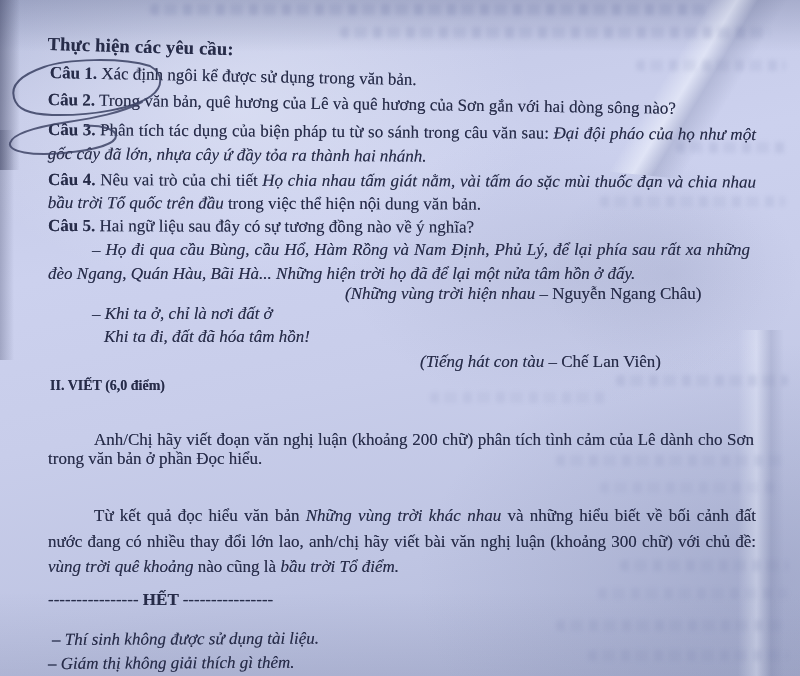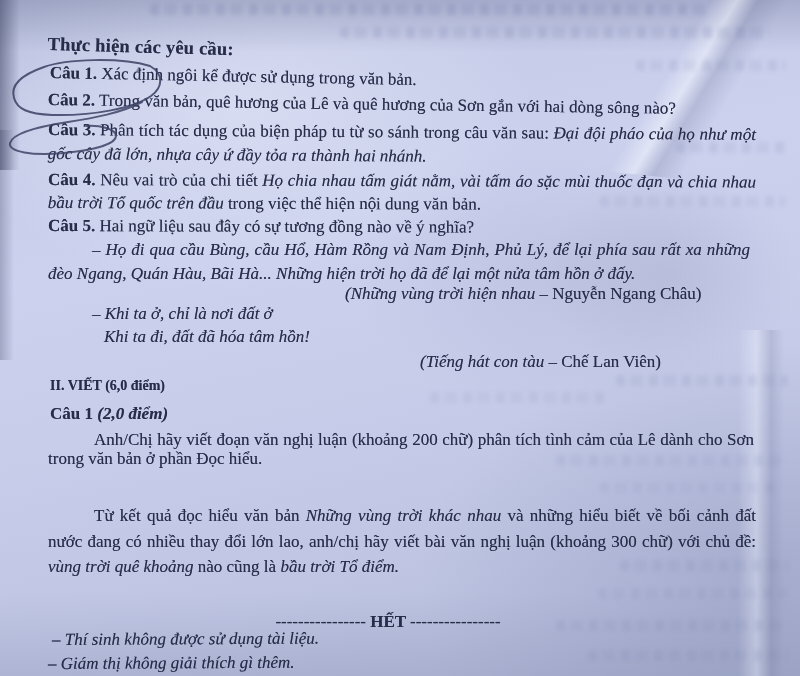--- a/index.html
+++ b/index.html
@@ -103,32 +103,29 @@
 
   <div class="line i" style="left:92px;top:304px">– Khi ta ở, chỉ là nơi đất ở</div>
   <div class="line i" style="left:104px;top:327px">Khi ta đi, đất đã hóa tâm hồn!</div>
 
   <div class="line" style="left:420px;top:352px">
     <span class="i">(Tiếng hát con tàu</span><span> – Chế Lan Viên)</span>
   </div>
 
   <div class="line b" style="left:50px;top:378px;font-size:14px">II. VIẾT (6,0 điểm)</div>
 
-  <div class="line" style="left:50px;top:404px">
-    <span class="b">Câu 1 </span><span class="bi">(2,0 điểm)</span>
-  </div>
 
   <div class="para" style="left:48px;top:430px;width:706px;line-height:19px;text-indent:46px">Anh/Chị hãy viết đoạn văn nghị luận (khoảng 200 chữ) phân tích tình cảm của Lê dành cho Sơn trong văn bản ở phần Đọc hiểu.</div>
 
 
   <div class="para" style="left:48px;top:503px;width:708px;line-height:25.5px;text-indent:46px">
     <span>Từ kết quả đọc hiểu văn bản </span><span class="i">Những vùng trời khác nhau</span><span> và những hiểu biết về bối cảnh đất nước đang có nhiều thay đổi lớn lao, anh/chị hãy viết bài văn nghị luận (khoảng 300 chữ) với chủ đề: </span><span class="i">vùng trời quê khoảng</span><span> nào cũng là </span><span class="i">bầu trời Tổ điểm.</span>
   </div>
 
-  <div class="line" style="left:48px;top:612px;width:680px;text-align:center">
+  <div class="line" style="left:48px;top:590px;width:680px;">
     <span>----------------</span><span class="b"> HẾT </span><span>----------------</span>
   </div>
 
   <div class="line i" style="left:52px;top:630px;transform:rotate(-0.3deg)">– Thí sinh không được sử dụng tài liệu.</div>
   <div class="line i" style="left:48px;top:654px;transform:rotate(-0.3deg)">– Giám thị không giải thích gì thêm.</div>
 
   <svg class="pen" width="190" height="110" viewBox="0 0 190 110">
     <path d="M148 14 C118 5, 64 7, 42 15 C19 23, 8 33, 12 46 C15 57, 26 62, 50 63 C92 64, 132 56, 149 44 C161 35, 162 22, 148 14" fill="none" stroke="#3e4466" stroke-width="2" stroke-linecap="round" opacity="0.88"></path>
     <path d="M140 50 C119 61, 92 66, 66 70 C40 74, 11 80, 8 91 C6 100, 30 104, 62 101 C92 98, 114 92, 114 84 C114 77, 98 73, 84 74" fill="none" stroke="#3e4466" stroke-width="2" stroke-linecap="round" opacity="0.85"></path>
   </svg>

